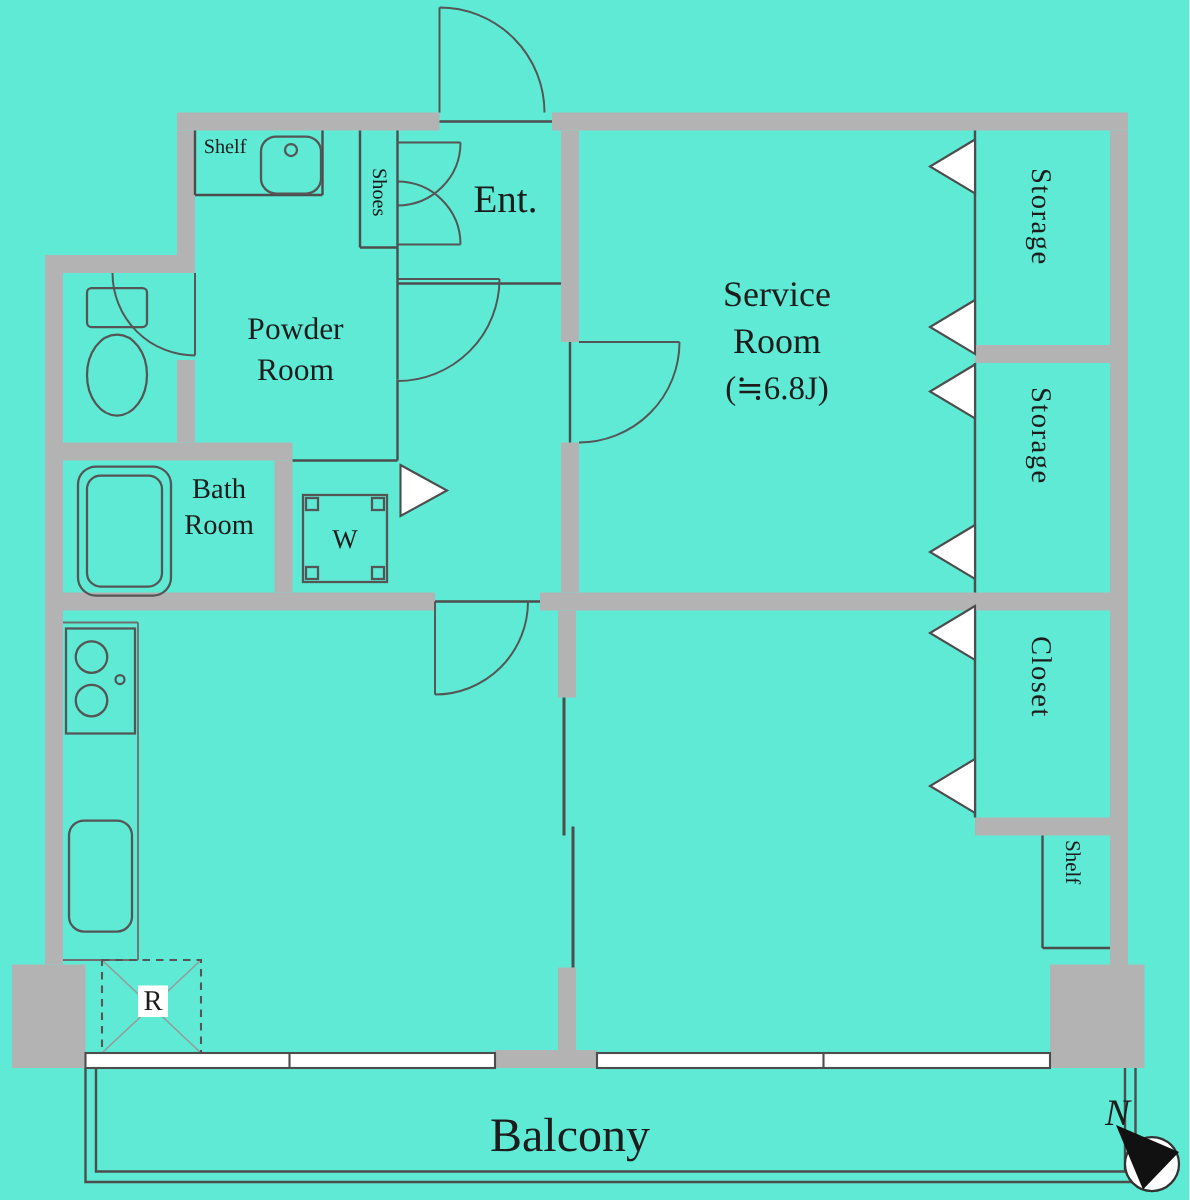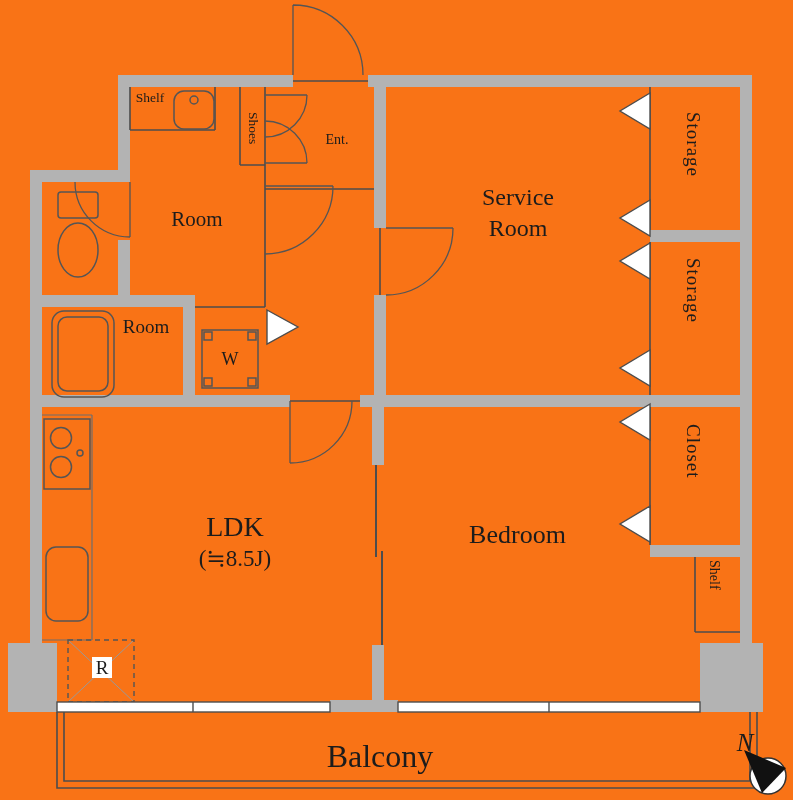--- a/index.html
+++ b/index.html
@@ -1,25 +1,25 @@
 <!DOCTYPE html>
 <html><head>
 <meta charset="utf-8">
 <style>
   html,body{margin:0;padding:0;background:#ffffff;}
   .plan{
-    position:relative;width:793px;height:800px;background:#f97316;overflow:hidden;
+    position:relative;width:793px;height:800px;background:#5eead4;overflow:hidden;
     font-family:"Liberation Serif","DejaVu Serif",serif;color:#1c1c1c;
   }
   .plan svg{position:absolute;left:0;top:0;}
   .lbl{position:absolute;text-align:center;white-space:nowrap;line-height:1.25;}
   .v{writing-mode:vertical-rl;text-orientation:mixed;}
   .lbl-shelf-top{left:127px;top:90px;width:46px;font-size:13.5px;}
   .lbl-shoes{left:244px;top:91px;height:74px;font-size:13.5px;}
-  .lbl-ent{left:300px;top:131px;width:74px;font-size:14px;}
+  .lbl-ent{left:300px;top:117px;width:74px;font-size:26px;}
   .lbl-powder{left:129px;top:206px;width:136px;font-size:21px;line-height:27px;}
   .lbl-bath{left:93px;top:315px;width:106px;font-size:19px;line-height:24px;}
   .lbl-w{left:214px;top:348px;width:32px;font-size:18px;}
   .lbl-service{left:424px;top:182px;width:188px;font-size:24px;line-height:31px;}
   .lbl-service .size{font-size:22px;}
   .lbl-storage-top{left:681px;top:112px;font-size:19px;letter-spacing:1px;}
   .lbl-storage-bottom{left:681px;top:258px;font-size:19px;letter-spacing:1px;}
   .lbl-closet{left:681px;top:424px;font-size:19px;letter-spacing:1px;}
   .lbl-shelf-right{left:705px;top:560px;font-size:14px;}
   .lbl-ldk{left:155px;top:510px;width:160px;}
@@ -147,46 +147,44 @@
       <circle cx="768" cy="776" r="18" fill="#ffffff" stroke="#333" stroke-width="1.5"></circle>
       <polygon points="744,750 786,768 762,793" fill="#111"></polygon>
     </g>
   </svg>
 
   <div class="lbl lbl-shelf-top">Shelf</div>
   <div class="lbl v lbl-shoes">Shoes</div>
   <div class="lbl lbl-ent">Ent.</div>
 
   <div class="lbl lbl-powder">
+    <div>Powder</div>
     <div>Room</div>
   </div>
 
   <div class="lbl lbl-bath">
+    <div>Bath</div>
     <div>Room</div>
   </div>
 
   <div class="lbl lbl-w">W</div>
 
   <div class="lbl lbl-service">
     <div>Service</div>
     <div>Room</div>
+    <div class="size">(≒6.8J)</div>
   </div>
 
   <div class="lbl v lbl-storage-top">Storage</div>
   <div class="lbl v lbl-storage-bottom">Storage</div>
   <div class="lbl v lbl-closet">Closet</div>
   <div class="lbl v lbl-shelf-right">Shelf</div>
 
-  <div class="lbl lbl-ldk">
-    <div class="name">LDK</div>
-    <div class="size">(≒8.5J)</div>
-  </div>
 
   <div class="lbl lbl-bedroom">
-    <div class="name">Bedroom</div>
   </div>
 
   <div class="lbl lbl-fridge"><span>R</span></div>
 
   <div class="lbl lbl-balcony">Balcony</div>
   <div class="lbl lbl-n">N</div>
 
 </div>
 
 </body></html>

